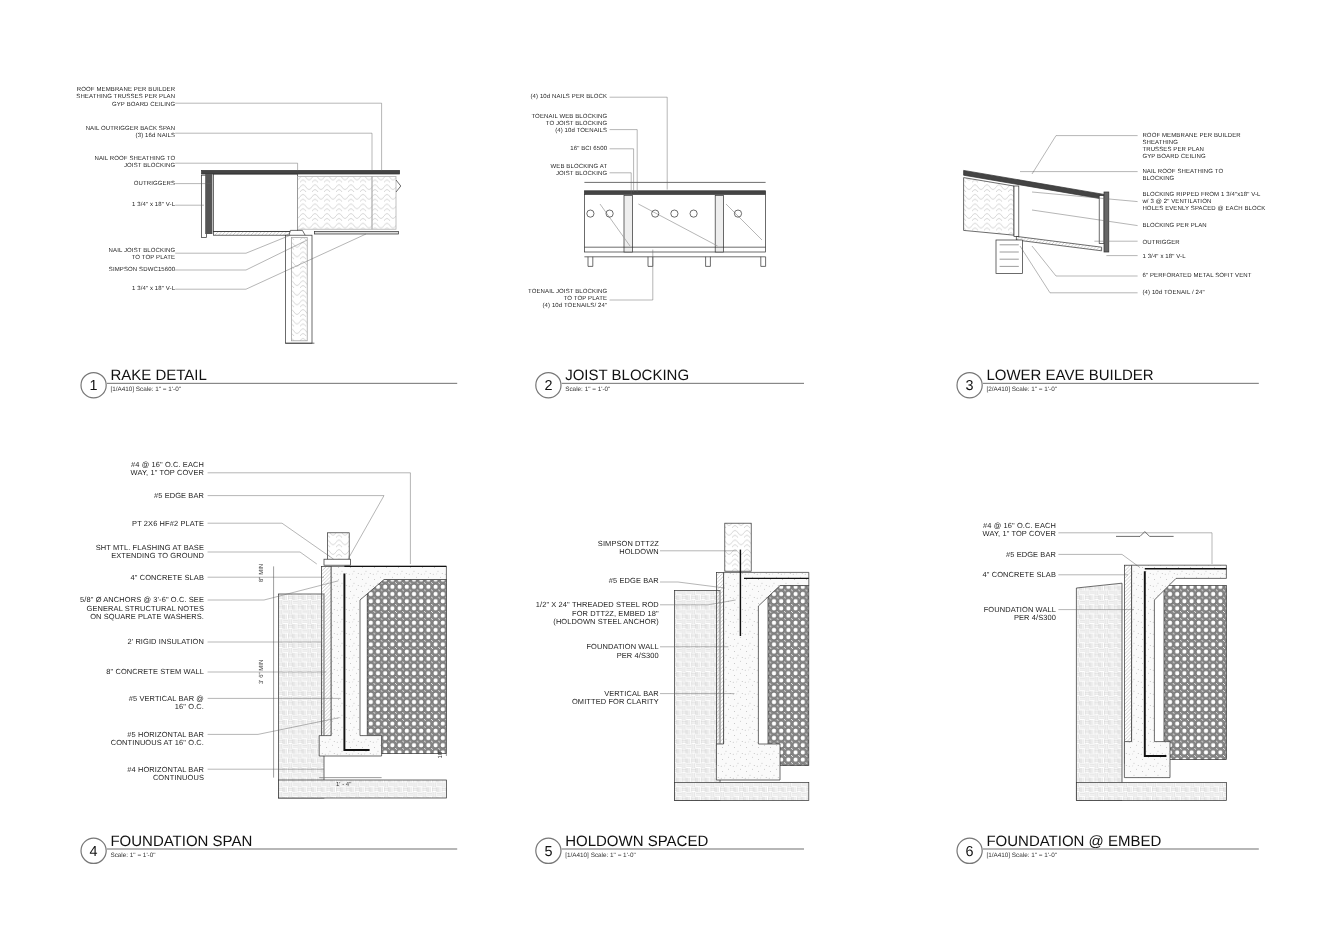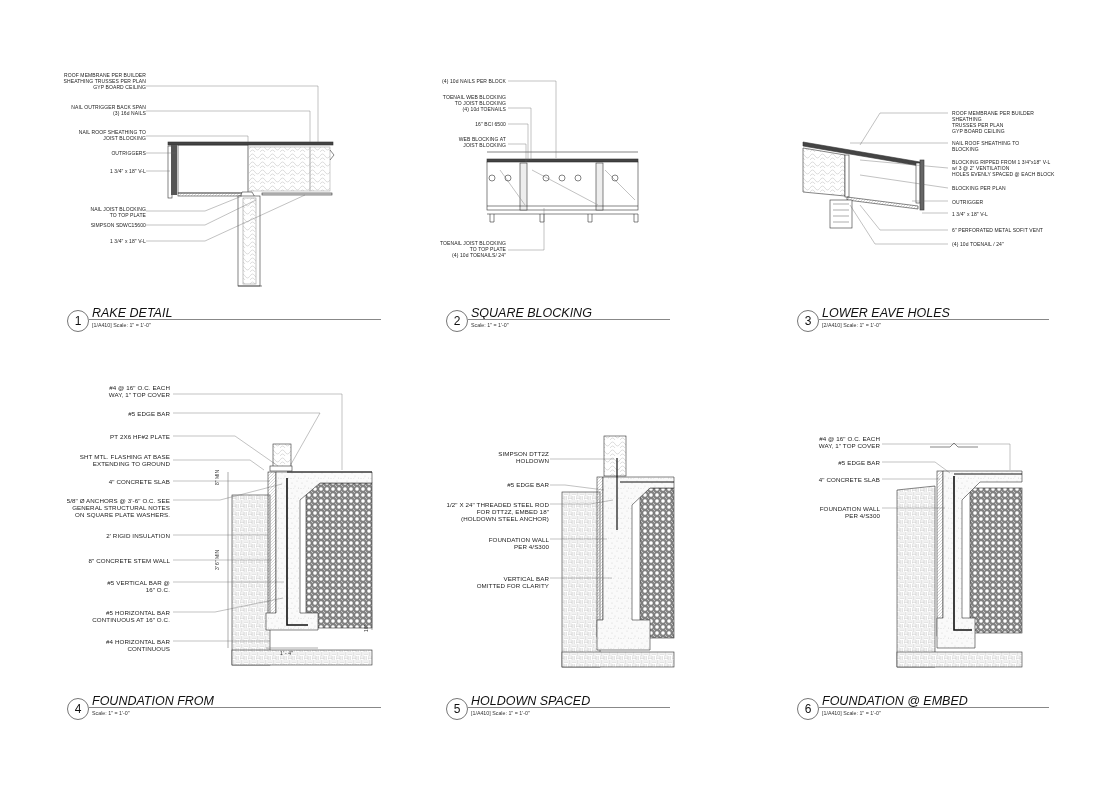--- a/index.html
+++ b/index.html
@@ -3,21 +3,21 @@
 <meta charset="utf-8">
 <style>
   html,body{margin:0;padding:0;background:#fff;}
   body{width:1100px;height:787px;position:relative;overflow:hidden;font-family:"Liberation Sans",sans-serif;color:#111;}
   .sheet{position:absolute;left:0;top:0;width:1100px;height:787px;}
   .lbl{position:absolute;font-size:5px;line-height:6px;text-align:right;white-space:pre;color:#222;letter-spacing:0.1px;}
   .lbl.left{text-align:left;}
   .lbl.big{font-size:6.2px;line-height:7.2px;}
   .title-block{position:absolute;height:30px;}
   .bubble{position:absolute;left:0;top:4px;width:20px;height:20px;border:1px solid #777;border-radius:50%;font-size:12px;line-height:20px;text-align:center;background:#fff;}
-  .ttl{position:absolute;left:25px;top:0;font-size:12.5px;line-height:14px;white-space:nowrap;font-style:italic;}
+  .ttl{position:absolute;left:25px;top:0;font-size:12.5px;line-height:14px;white-space:nowrap;}
   .rule{position:absolute;left:22px;top:13px;height:0;border-top:1px solid #888;}
   .scale{position:absolute;left:25px;top:16px;font-size:5.3px;line-height:6px;white-space:nowrap;color:#333;}
   svg{position:absolute;left:0;top:0;}
 </style>
 </head>
 <body>
 
 <div class="sheet">
 
 <svg width="1100" height="787" viewBox="0 0 1100 787">
@@ -270,33 +270,33 @@
 PER 4/S300</div>
 
 <div class="title-block" style="left:67px;top:306px;width:320px;">
   <div class="bubble">1</div>
   <div class="ttl">RAKE DETAIL</div>
   <div class="rule" style="width:292px;"></div>
   <div class="scale">[1/A410] Scale:  1" = 1'-0"</div>
 </div>
 <div class="title-block" style="left:446px;top:306px;width:230px;">
   <div class="bubble">2</div>
-  <div class="ttl">SQUARE BLOCKING</div>
+  <div class="ttl">JOIST BLOCKING</div>
   <div class="rule" style="width:202px;"></div>
   <div class="scale">Scale:  1" = 1'-0"</div>
 </div>
 <div class="title-block" style="left:797px;top:306px;width:260px;">
   <div class="bubble">3</div>
-  <div class="ttl">LOWER EAVE HOLES</div>
+  <div class="ttl">LOWER EAVE BUILDER</div>
   <div class="rule" style="width:230px;"></div>
   <div class="scale">[2/A410] Scale:  1" = 1'-0"</div>
 </div>
 <div class="title-block" style="left:67px;top:694px;width:320px;">
   <div class="bubble">4</div>
-  <div class="ttl">FOUNDATION FROM</div>
+  <div class="ttl">FOUNDATION SPAN</div>
   <div class="rule" style="width:292px;"></div>
   <div class="scale">Scale:  1" = 1'-0"</div>
 </div>
 <div class="title-block" style="left:446px;top:694px;width:230px;">
   <div class="bubble">5</div>
   <div class="ttl">HOLDOWN SPACED</div>
   <div class="rule" style="width:202px;"></div>
   <div class="scale">[1/A410] Scale:  1" = 1'-0"</div>
 </div>
 <div class="title-block" style="left:797px;top:694px;width:260px;">

